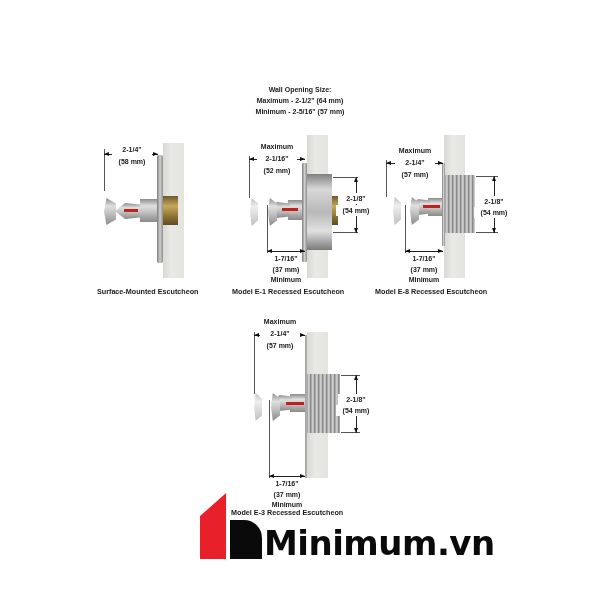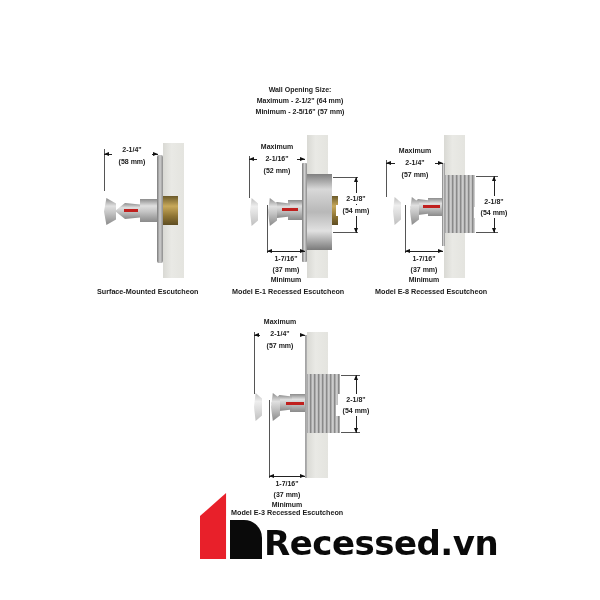--- a/index.html
+++ b/index.html
@@ -152,14 +152,14 @@
   <div class="arrowU" style="left:354px; top:375px;"></div>
   <div class="arrowD" style="left:354px; top:428px;"></div>
   <div class="txt" style="left:338px; top:394px; width:36px; background:#fff;">2-1/8"</div>
   <div class="txt" style="left:336px; top:405px; width:40px; background:#fff;">(54 mm)</div>
   <div class="caption" style="left:231px; top:508px;">Model E-3 Recessed Escutcheon</div>
 </div>
 
 <div>
   <div class="abs" style="left:200px; top:493px; width:28px; height:66px; background:#e8202a; clip-path: polygon(0 35%, 93% 0, 93% 100%, 0 100%);"></div>
   <div class="abs" style="left:230px; top:520px; width:32px; height:39px; background:#0a0a0a; border-top-right-radius:18px;"></div>
-  <div class="abs" style="left:264px; top:525px; font-family:'DejaVu Sans', sans-serif; font-weight:bold; font-size:34px; line-height:36px; color:#0a0a0a; letter-spacing:-0.5px; white-space:nowrap;">Recessed.vn</div>
+  <div class="abs" style="left:264px; top:525px; font-family:'DejaVu Sans', sans-serif; font-weight:bold; font-size:34px; line-height:36px; color:#0a0a0a; letter-spacing:-0.5px; white-space:nowrap;">Minimum.vn</div>
 </div>
 
 </body></html>

